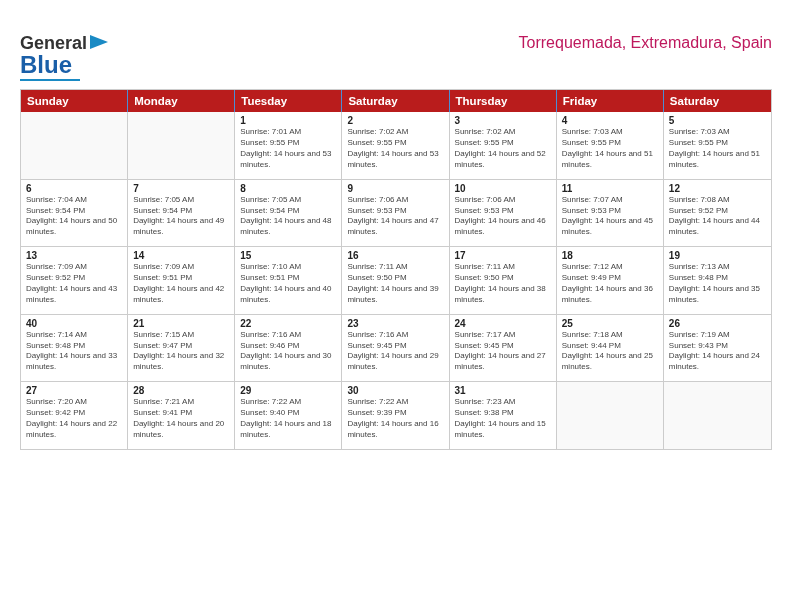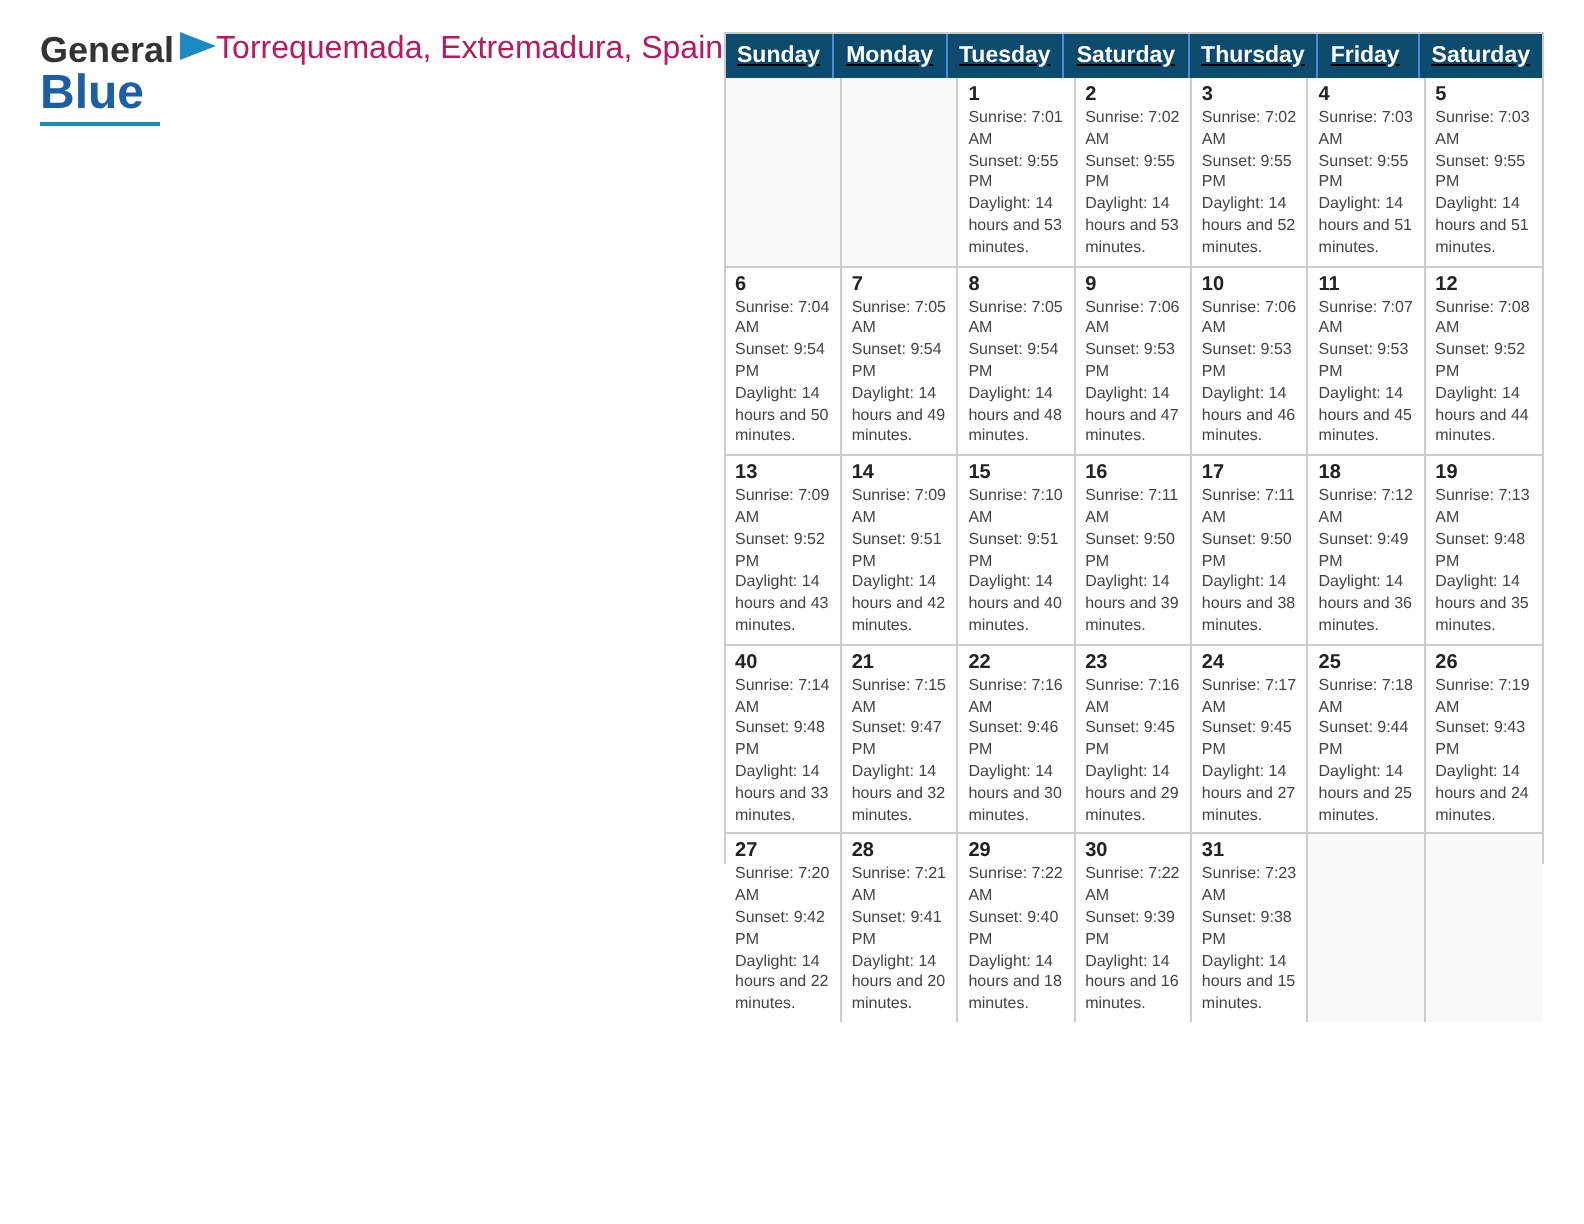--- a/index.html
+++ b/index.html
@@ -8,21 +8,22 @@
       background: #fff;
       width: 792px;
       height: 612px;
       overflow: hidden;
     }
     .page {
       width: 792px;
       height: 444px;
       padding: 16px 20px 12px 20px;
       display: flex;
-      flex-direction: row;
+      flex-direction: column;
+      margin-top: 18px;
     }
     .header {
       display: flex;
       justify-content: space-between;
       align-items: flex-start;
       margin-bottom: 8px;
     }
     .logo {
       display: flex;
       flex-direction: column;
@@ -56,22 +57,21 @@
     }
     .calendar {
       flex: 1;
       display: flex;
       flex-direction: column;
       border: 1px solid #ccc;
     }
     .cal-header {
       display: grid;
       grid-template-columns: repeat(7, 1fr);
-      background: #0c4a6e;
-      text-decoration: underline;
+      background: #b91c1c;
     }
     .cal-header-cell {
       color: #fff;
       font-size: 11.5px;
       font-weight: bold;
       padding: 5px 6px;
       text-align: left;
       border-right: 1px solid #4a8dd5;
     }
     .cal-header-cell:last-child { border-right: none; }

